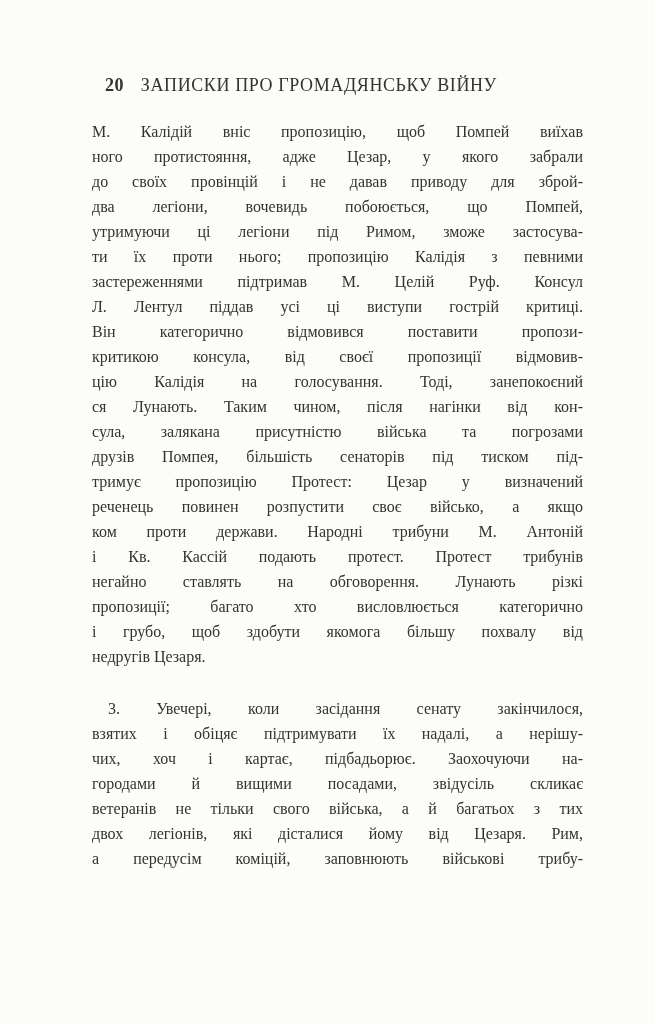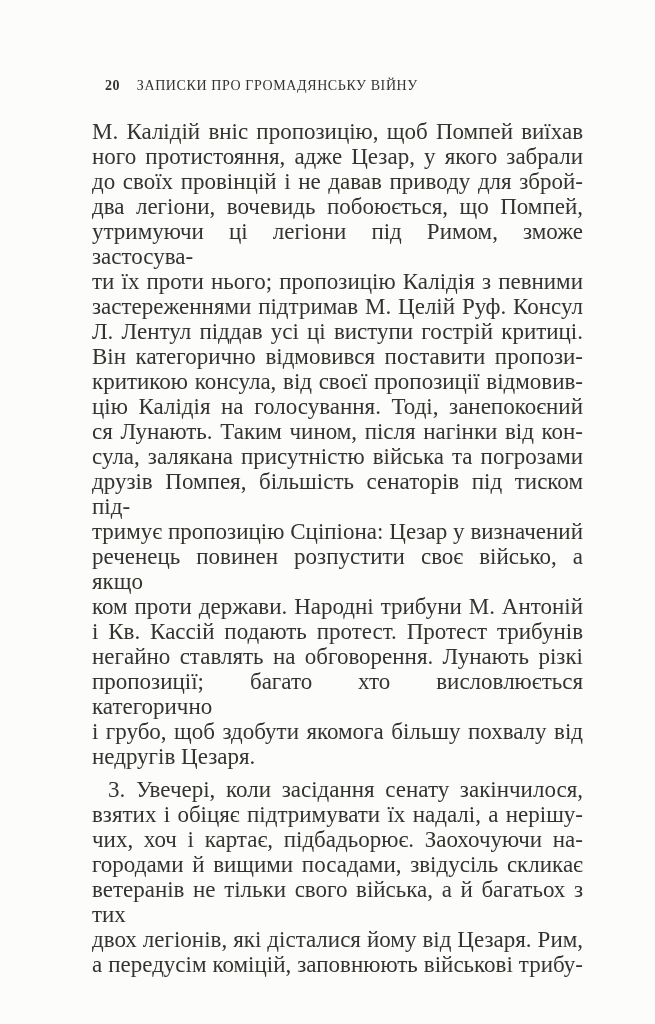--- a/index.html
+++ b/index.html
@@ -14,42 +14,42 @@
     height: 1024px;
     margin: 0;
     overflow: hidden;
     font-family: "Liberation Serif", "DejaVu Serif", serif;
     -webkit-font-smoothing: antialiased;
   }
   .running-head {
     position: absolute;
     left: 105px;
     top: 77px;
-    font-size: 14px;
+    font-size: 18px;
     line-height: 17px;
     letter-spacing: 0.4px;
     white-space: nowrap;
   }
   .page-num {
     font-weight: bold;
     margin-right: 17px;
   }
   .running-title {
     letter-spacing: 0.6px;
   }
   .text-block {
     position: absolute;
     left: 92px;
     top: 119px;
     width: 491px;
-    font-size: 23px;
+    font-size: 16px;
     line-height: 25px;
   }
   .paragraph { margin: 0; }
-  .paragraph.gap { margin-top: 8px; }
+  .paragraph.gap { margin-top: 27px; }
   .paragraph.indent .line:first-child { text-indent: 16px; }
   .line {
     text-align: justify;
     text-align-last: justify;
   }
   .line.no-stretch {
     text-align-last: left;
   }
 </style>
 </head>
@@ -68,21 +68,21 @@
         <div class="line">утримуючи ці легіони під Римом, зможе застосува-</div>
         <div class="line">ти їх проти нього; пропозицію Калідія з певними</div>
         <div class="line">застереженнями підтримав М. Целій Руф. Консул</div>
         <div class="line">Л. Лентул піддав усі ці виступи гострій критиці.</div>
         <div class="line">Він категорично відмовився поставити пропози-</div>
         <div class="line">критикою консула, від своєї пропозиції відмовив-</div>
         <div class="line">цію Калідія на голосування. Тоді, занепокоєний</div>
         <div class="line">ся Лунають. Таким чином, після нагінки від кон-</div>
         <div class="line">сула, залякана присутністю війська та погрозами</div>
         <div class="line">друзів Помпея, більшість сенаторів під тиском під-</div>
-        <div class="line">тримує пропозицію Сціпіона: Цезар у визначений</div>
+        <div class="line">тримує пропозицію Протест: Цезар у визначений</div>
         <div class="line">реченець повинен розпустити своє військо, а якщо</div>
         <div class="line">ком проти держави. Народні трибуни М. Антоній</div>
         <div class="line">і Кв. Кассій подають протест. Протест трибунів</div>
         <div class="line">негайно ставлять на обговорення. Лунають різкі</div>
         <div class="line">пропозиції; багато хто висловлюється категорично</div>
         <div class="line">і грубо, щоб здобути якомога більшу похвалу від</div>
         <div class="line no-stretch">недругів Цезаря.</div>
       </div>
       <div class="paragraph indent gap">
         <div class="line">3. Увечері, коли засідання сенату закінчилося,</div>

